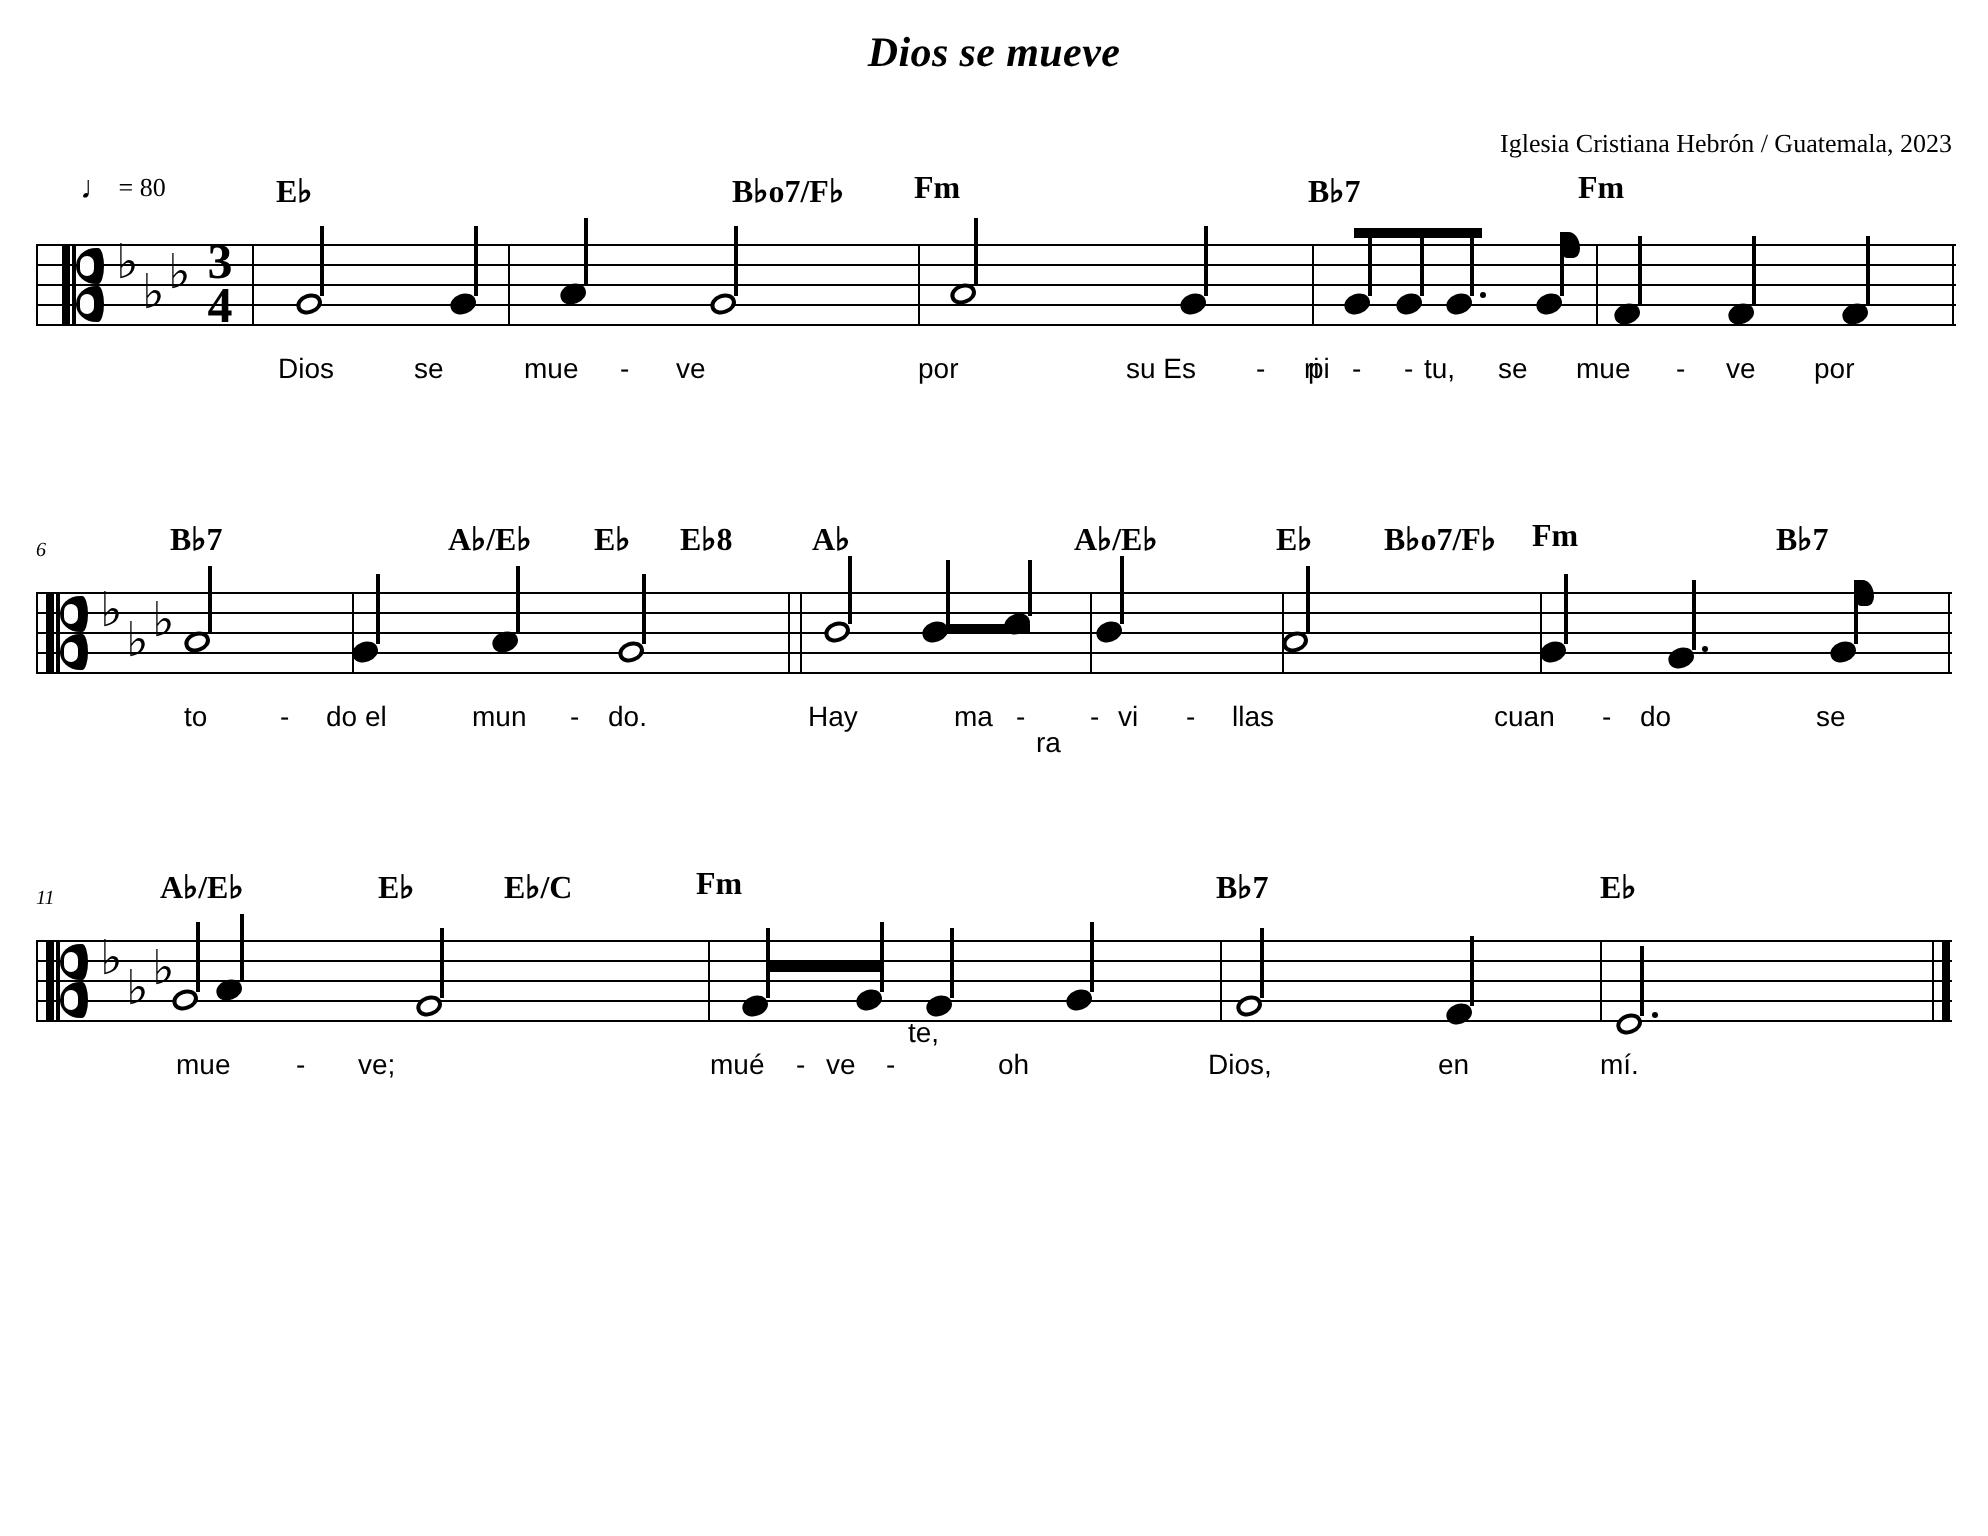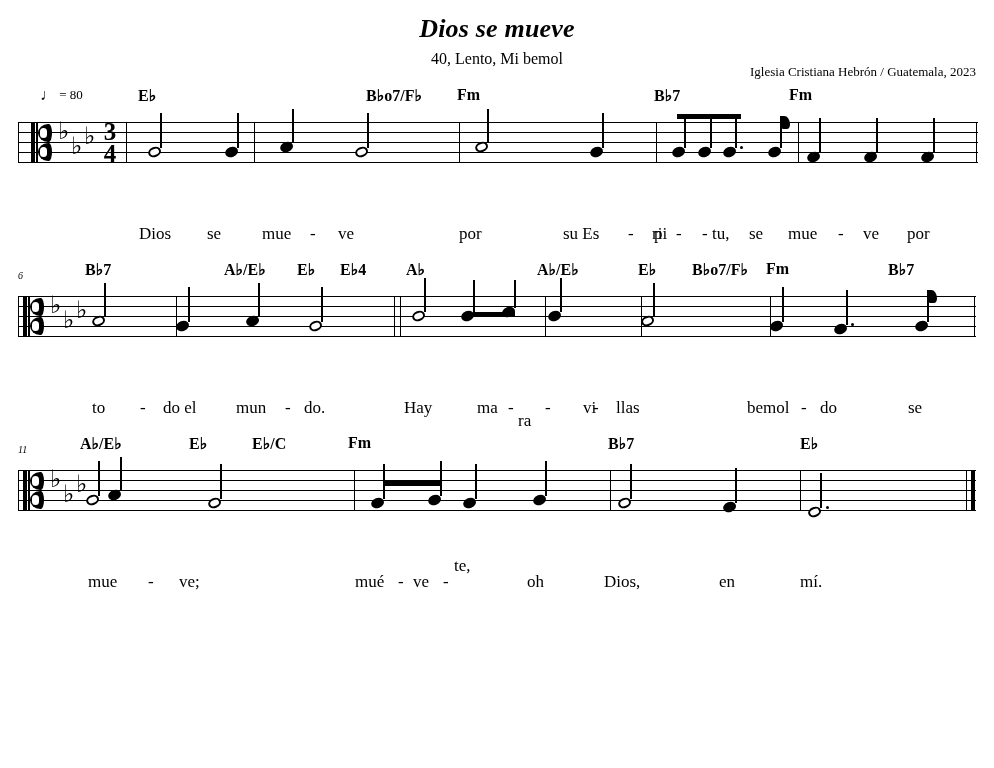--- a/index.html
+++ b/index.html
@@ -18,21 +18,21 @@
   .sheet {
     position: absolute;
     inset: 0;
   }
   .title {
     position: absolute;
     top: 14px;
     left: 0;
     width: 994px;
     text-align: center;
-    font-size: 26px;
+    font-size: 21px;
     font-style: italic;
     font-weight: bold;
     font-family: "Liberation Serif", serif;
     letter-spacing: 0.2px;
   }
   .subtitle {
     position: absolute;
     top: 50px;
     left: 0;
     width: 994px;
@@ -214,33 +214,31 @@
     position: absolute;
     width: 9px;
     height: 13px;
     background: #000;
     border-radius: 0 70% 40% 30%;
   }
 
   
   .lyric {
     position: absolute;
-    font-size: 17px;
-    font-family: Liberation Serif, serif;
+    font-size: 14px;
+    font-family: Liberation Sans, sans-serif;
     white-space: nowrap;
-    margin-top: 48px;
   }
 </style>
 </head>
 <body>
 
 <div class="sheet">
 
   <div class="title">Dios se mueve</div>
-  <div class="subtitle">40, Lento, Mi bemol</div>
   <div class="composer">Iglesia Cristiana Hebrón / Guatemala, 2023</div>
 
   <div class="tempo" style="top:86px; left:40px;">
     <span class="tempo-note">♩</span>
     <span>= 80</span>
   </div>
 
   <div class="system" style="top:100px;">
 
     <div class="chord" style="left:138px; top:-14px;"><span>E♭</span></div>
@@ -336,21 +334,21 @@
     <div class="lyric" style="left:907px; top:76px;">por</div>
   </div>
 
   <div class="system" style="top:274px;">
 
     <div class="measnum" style="left:18px; top:-4px;">6</div>
 
     <div class="chord" style="left:85px; top:-14px;"><span>B♭7</span></div>
     <div class="chord" style="left:224px; top:-14px;"><span>A♭/E♭</span></div>
     <div class="chord" style="left:297px; top:-14px;"><span>E♭</span></div>
-    <div class="chord" style="left:340px; top:-14px;"><span>E♭4</span></div>
+    <div class="chord" style="left:340px; top:-14px;"><span>E♭8</span></div>
     <div class="chord" style="left:406px; top:-14px;"><span>A♭</span></div>
     <div class="chord" style="left:537px; top:-14px;"><span>A♭/E♭</span></div>
     <div class="chord" style="left:638px; top:-14px;"><span>E♭</span></div>
     <div class="chord" style="left:692px; top:-14px;"><span>B♭o7/F♭</span></div>
     <div class="chord" style="left:766px; top:-14px;"><span>Fm</span></div>
     <div class="chord" style="left:888px; top:-14px;"><span>B♭7</span></div>
 
     <div class="staff" style="top:22px; left:18px; width:958px;">
       <div class="line"></div>
       <div class="line"></div>
@@ -415,24 +413,24 @@
     <div class="lyric" style="left:140px; top:76px;">-</div>
     <div class="lyric" style="left:163px; top:76px;">do el</div>
     <div class="lyric" style="left:236px; top:76px;">mun</div>
     <div class="lyric" style="left:285px; top:76px;">-</div>
     <div class="lyric" style="left:304px; top:76px;">do.</div>
     <div class="lyric" style="left:404px; top:76px;">Hay</div>
     <div class="lyric" style="left:477px; top:76px;">ma</div>
     <div class="lyric" style="left:508px; top:76px;">-</div>
     <div class="lyric" style="left:518px; top:89px;">ra</div>
     <div class="lyric" style="left:545px; top:76px;">-</div>
-    <div class="lyric" style="left:583px; top:76px;">vi</div>
+    <div class="lyric" style="left:559px; top:76px;">vi</div>
     <div class="lyric" style="left:593px; top:76px;">-</div>
     <div class="lyric" style="left:616px; top:76px;">llas</div>
-    <div class="lyric" style="left:747px; top:76px;">bemol</div>
+    <div class="lyric" style="left:747px; top:76px;">cuan</div>
     <div class="lyric" style="left:801px; top:76px;">-</div>
     <div class="lyric" style="left:820px; top:76px;">do</div>
     <div class="lyric" style="left:908px; top:76px;">se</div>
   </div>
 
   <div class="system" style="top:448px;">
 
     <div class="measnum" style="left:18px; top:-4px;">11</div>
 
     <div class="chord" style="left:80px; top:-14px;"><span>A♭/E♭</span></div>
@@ -495,19 +493,19 @@
     </div>
 
     <div class="lyric" style="left:88px; top:76px;">mue</div>
     <div class="lyric" style="left:148px; top:76px;">-</div>
     <div class="lyric" style="left:179px; top:76px;">ve;</div>
     <div class="lyric" style="left:355px; top:76px;">mué</div>
     <div class="lyric" style="left:398px; top:76px;">-</div>
     <div class="lyric" style="left:413px; top:76px;">ve</div>
     <div class="lyric" style="left:443px; top:76px;">-</div>
     <div class="lyric" style="left:454px; top:60px;">te,</div>
-    <div class="lyric" style="left:527px; top:76px;">oh</div>
+    <div class="lyric" style="left:499px; top:76px;">oh</div>
     <div class="lyric" style="left:604px; top:76px;">Dios,</div>
     <div class="lyric" style="left:719px; top:76px;">en</div>
     <div class="lyric" style="left:800px; top:76px;">mí.</div>
   </div>
 
 </div>
 
 </body></html>

